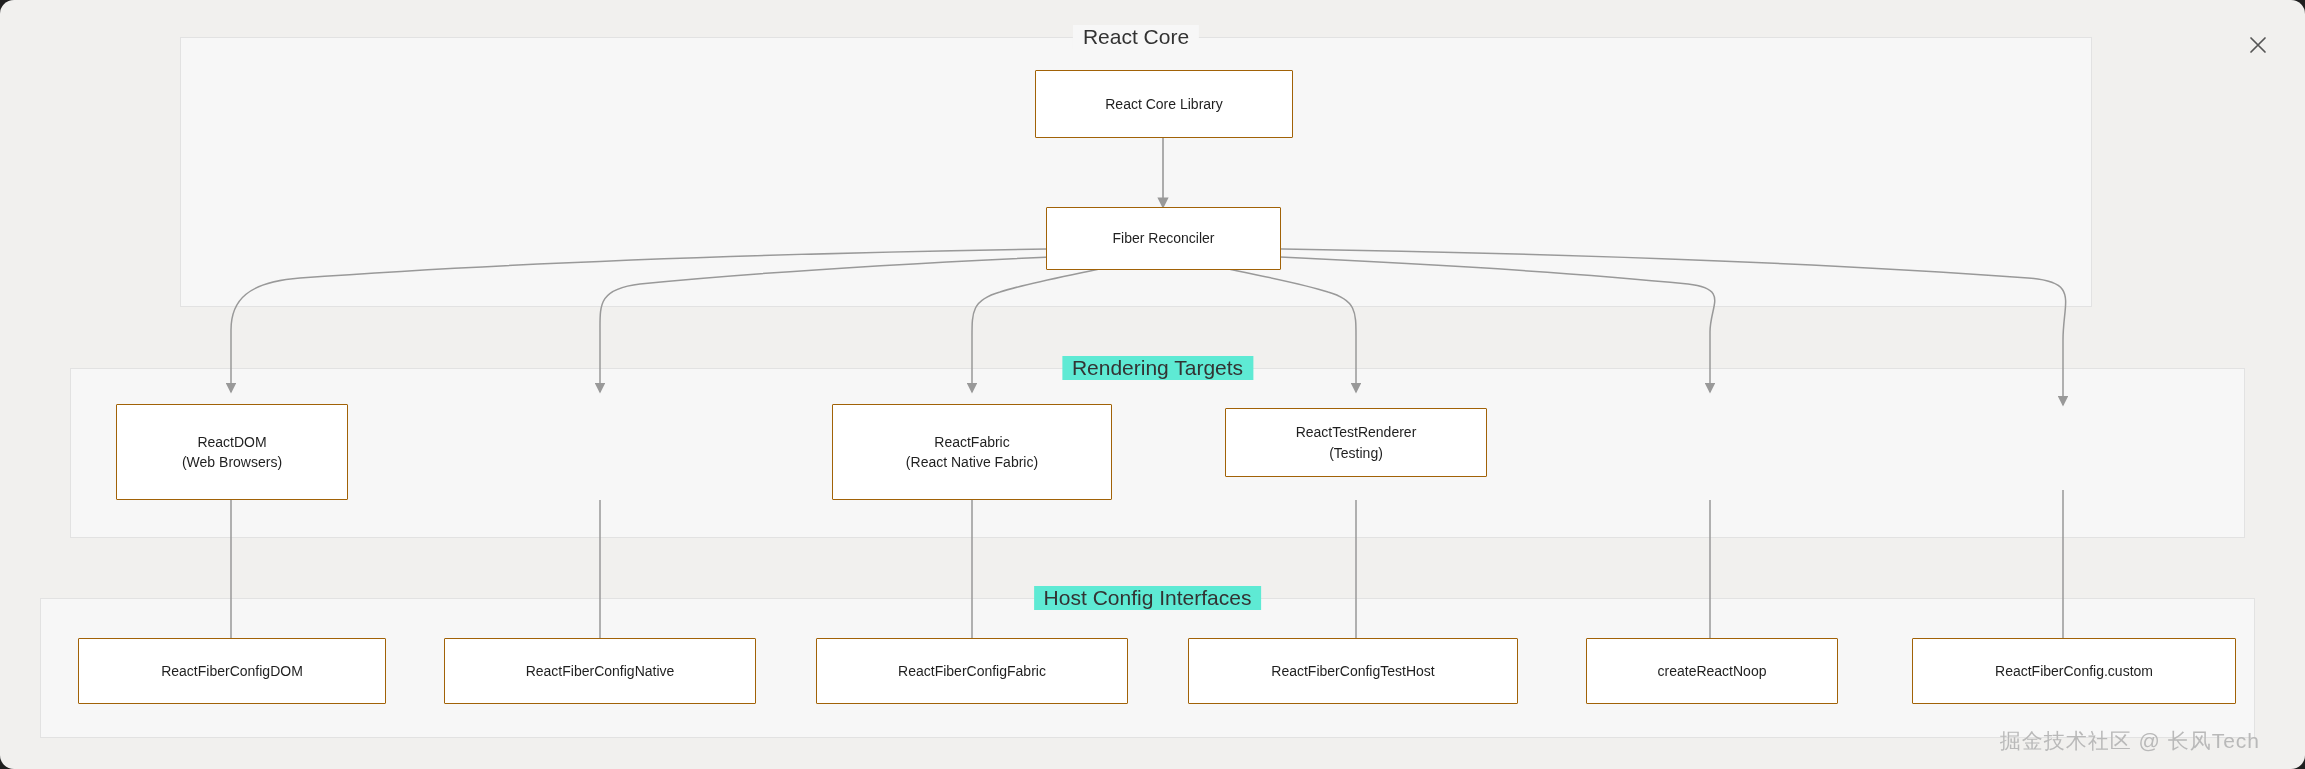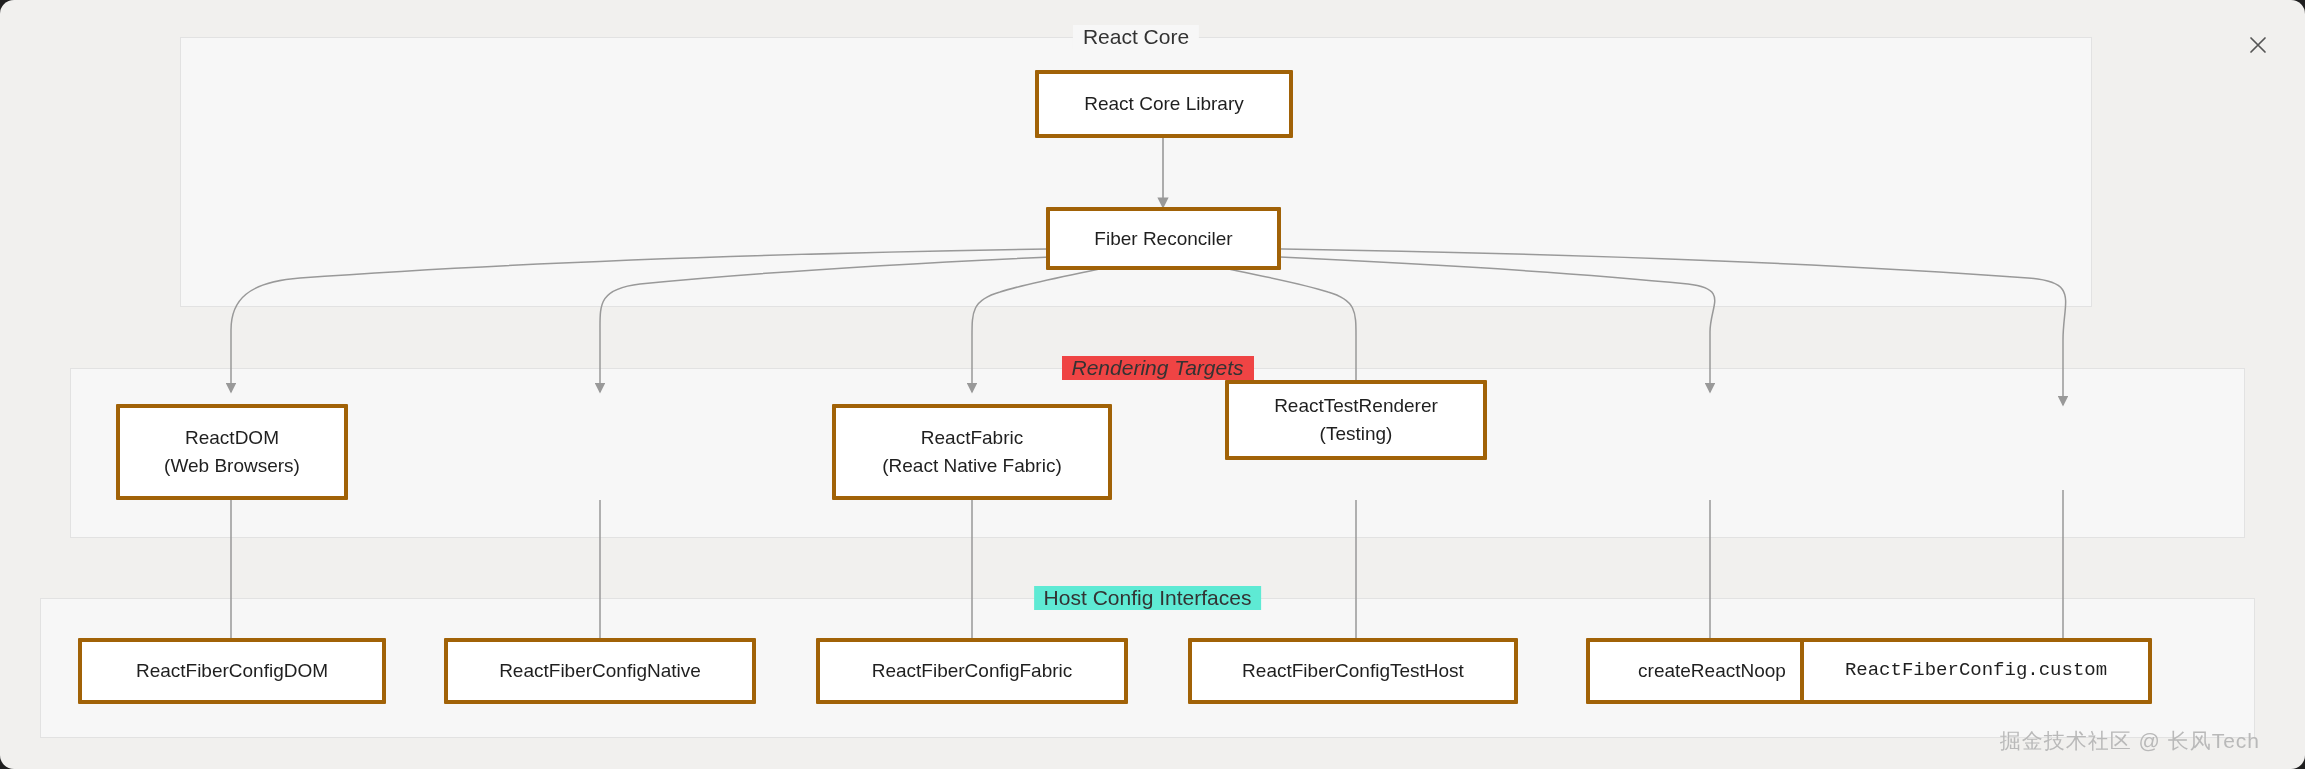--- a/index.html
+++ b/index.html
@@ -67,34 +67,34 @@
     left: 50%;
     transform: translateX(-50%);
     background: transparent;
     padding: 0 10px;
     font-size: 21px;
     color: #333333;
     white-space: nowrap;
     z-index: 12;
   }
   .cluster.core .cluster-label   { background: #f7f7f7; }
-  .cluster.render .cluster-label { background: #ef4444; font-style: italic; }
+  .cluster.render .cluster-label { background: #5eead4; }
   .cluster.host .cluster-label   { background: #5eead4; }
 
   
   .node {
     position: absolute;
     box-sizing: border-box;
     background: #ffffff;
-    border: 4px solid #a16207;
+    border: 1px solid #a16207;
     display: flex;
     flex-direction: column;
     align-items: center;
     justify-content: center;
-    font-size: 19px;
+    font-size: 14px;
     color: #1f1f1f;
     line-height: 1.45;
     text-align: center;
     z-index: 20;
     border-radius: 1px;
   }
   .node .l2 { display: block; }
 
   
   #watermark {
@@ -167,21 +167,21 @@
     <span>ReactDOM</span>
     <span class="l2">(Web Browsers)</span>
   </div>
 
 
   <div class="node" style="left:832px; top:404px; width:280px; height:96px;">
     <span>ReactFabric</span>
     <span class="l2">(React Native Fabric)</span>
   </div>
 
-  <div class="node" style="left:1225px; top:380px; width:262px; height:80px;text-align:center;">
+  <div class="node" style="left:1225px; top:408px; width:262px; height:69px;text-align:center;">
     <span>ReactTestRenderer</span>
     <span class="l2">(Testing)</span>
   </div>
 
 
 
   <div class="node" style="left:78px; top:638px; width:308px; height:66px;">
     <span>ReactFiberConfigDOM</span>
   </div>
 
@@ -194,19 +194,19 @@
   </div>
 
   <div class="node" style="left:1188px; top:638px; width:330px; height:66px;">
     <span>ReactFiberConfigTestHost</span>
   </div>
 
   <div class="node" style="left:1586px; top:638px; width:252px; height:66px;">
     <span>createReactNoop</span>
   </div>
 
-  <div class="node" style="left:1800px; top:638px; width:352px; height:66px;font-family:Liberation Mono, monospace;">
+  <div class="node" style="left:1912px; top:638px; width:324px; height:66px;">
     <span>ReactFiberConfig.custom</span>
   </div>
 
   <div id="watermark">掘金技术社区 @ 长风Tech</div>
 
 </div>
 
 </body></html>

